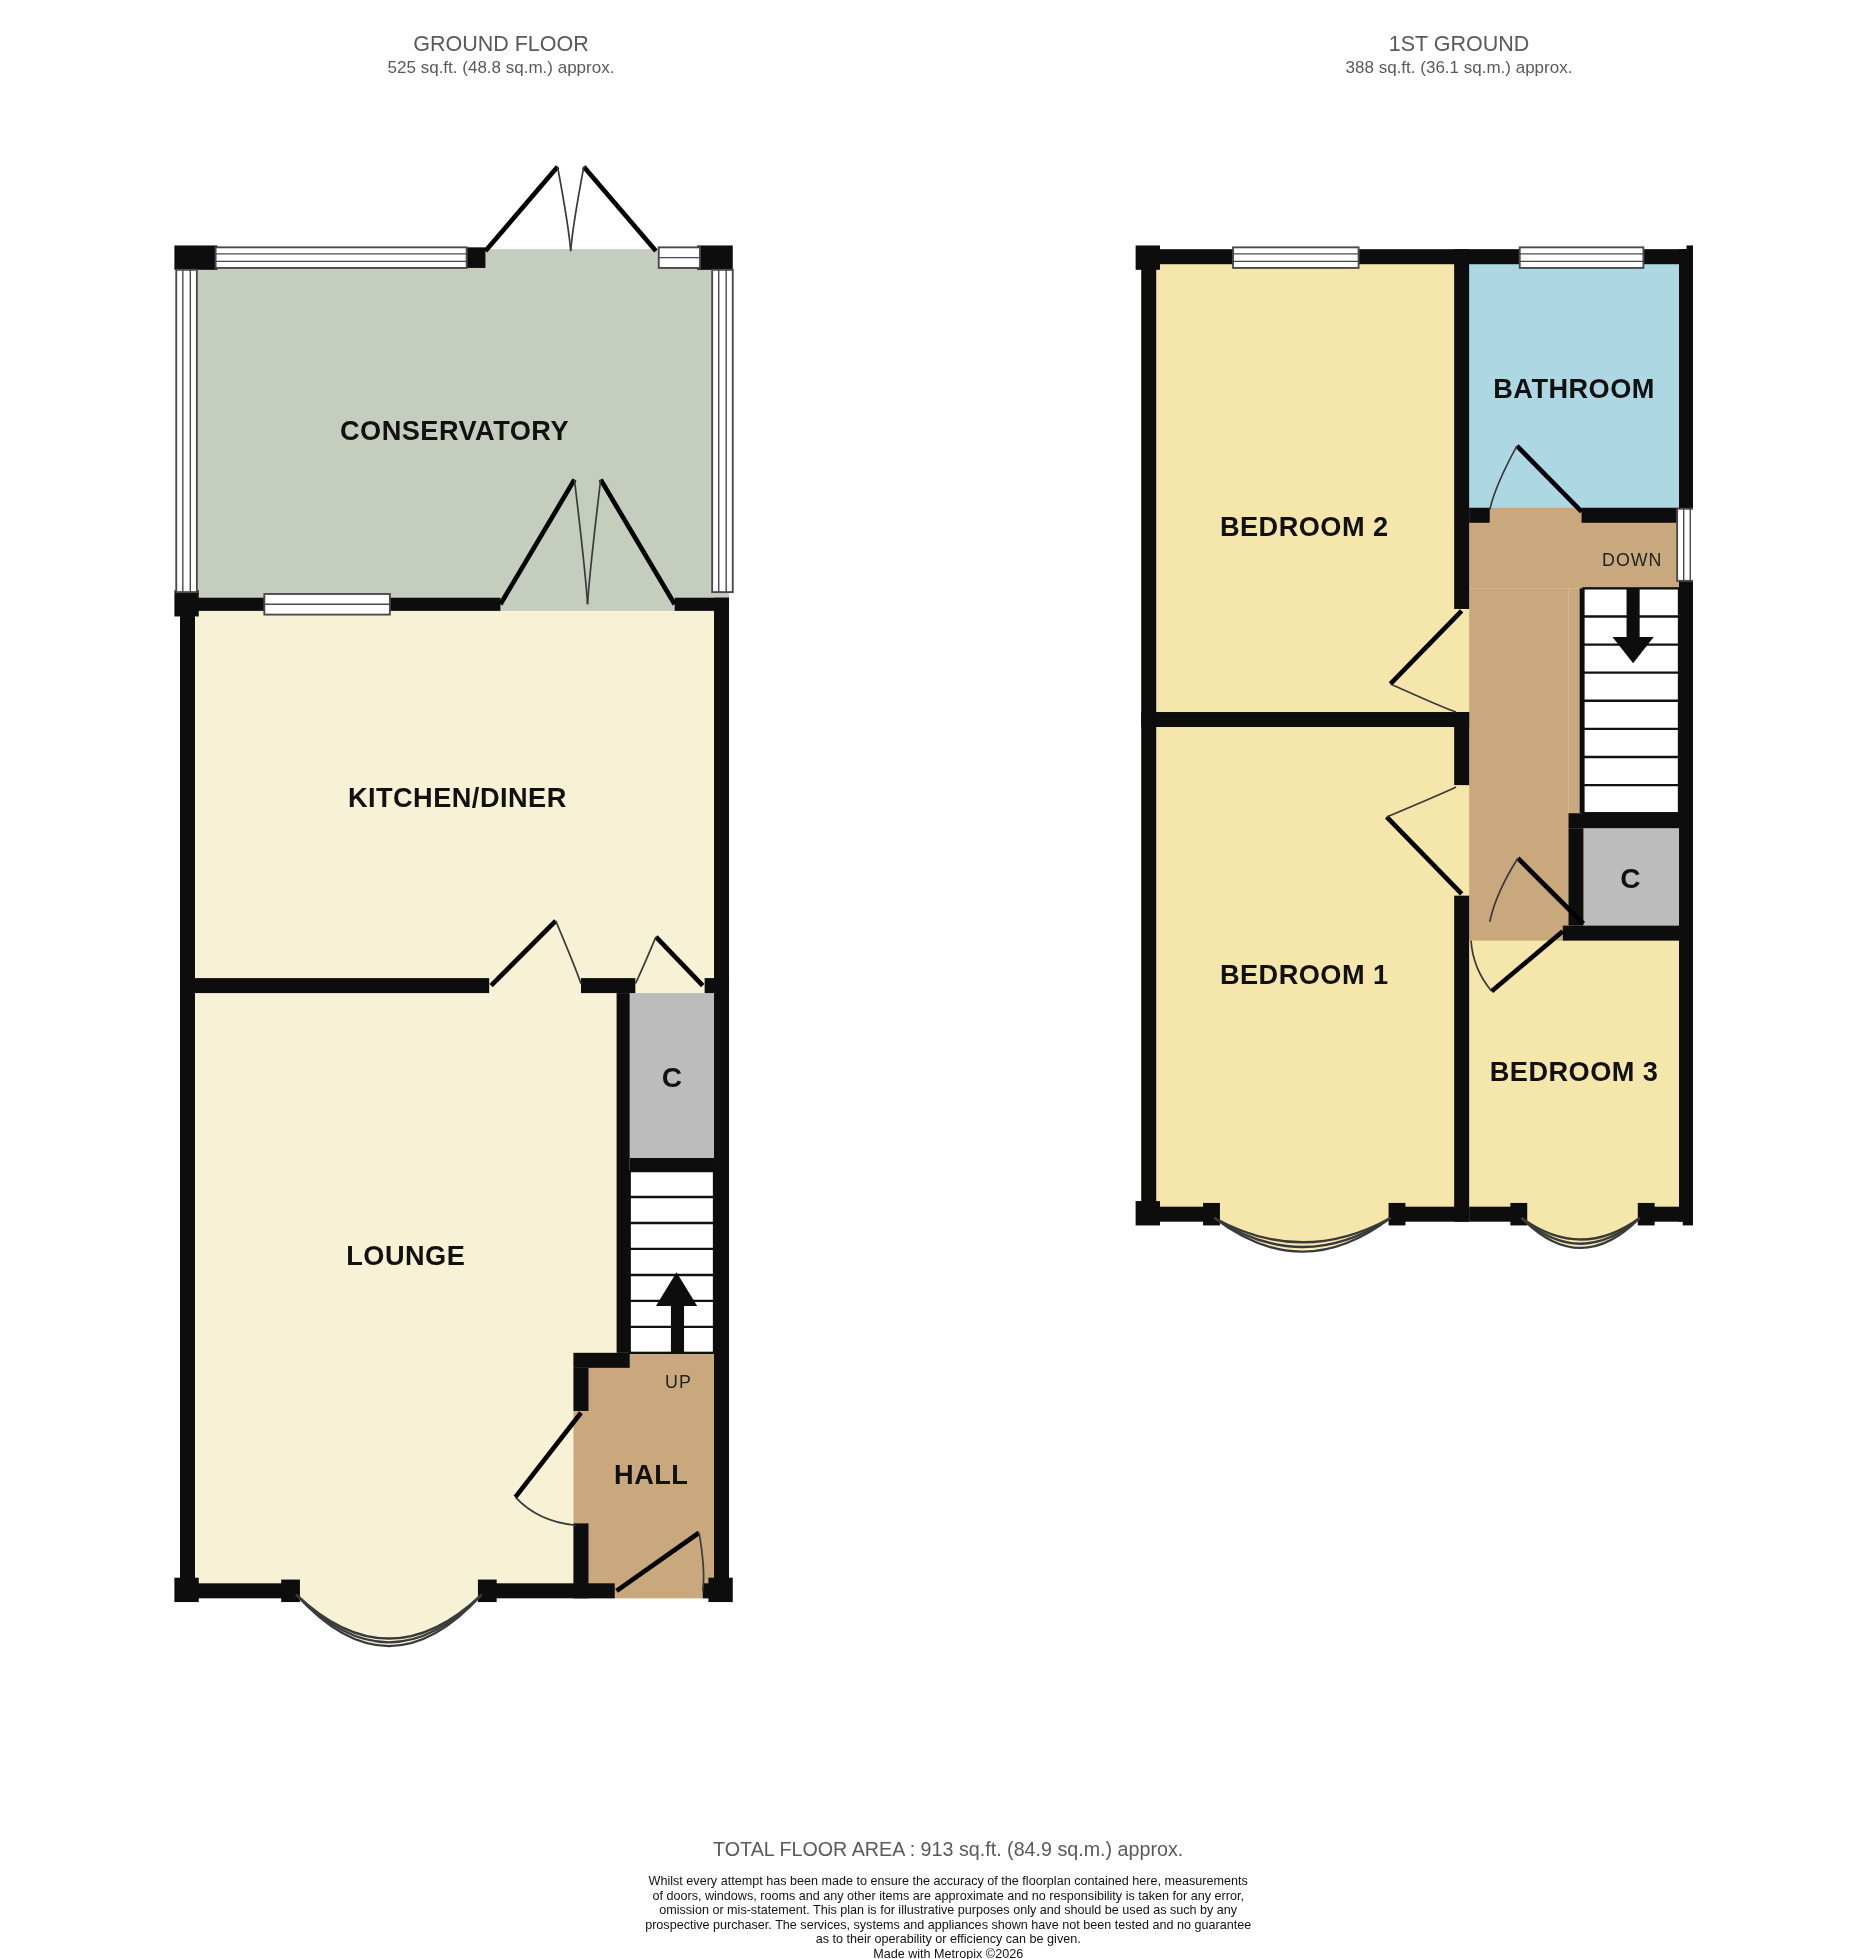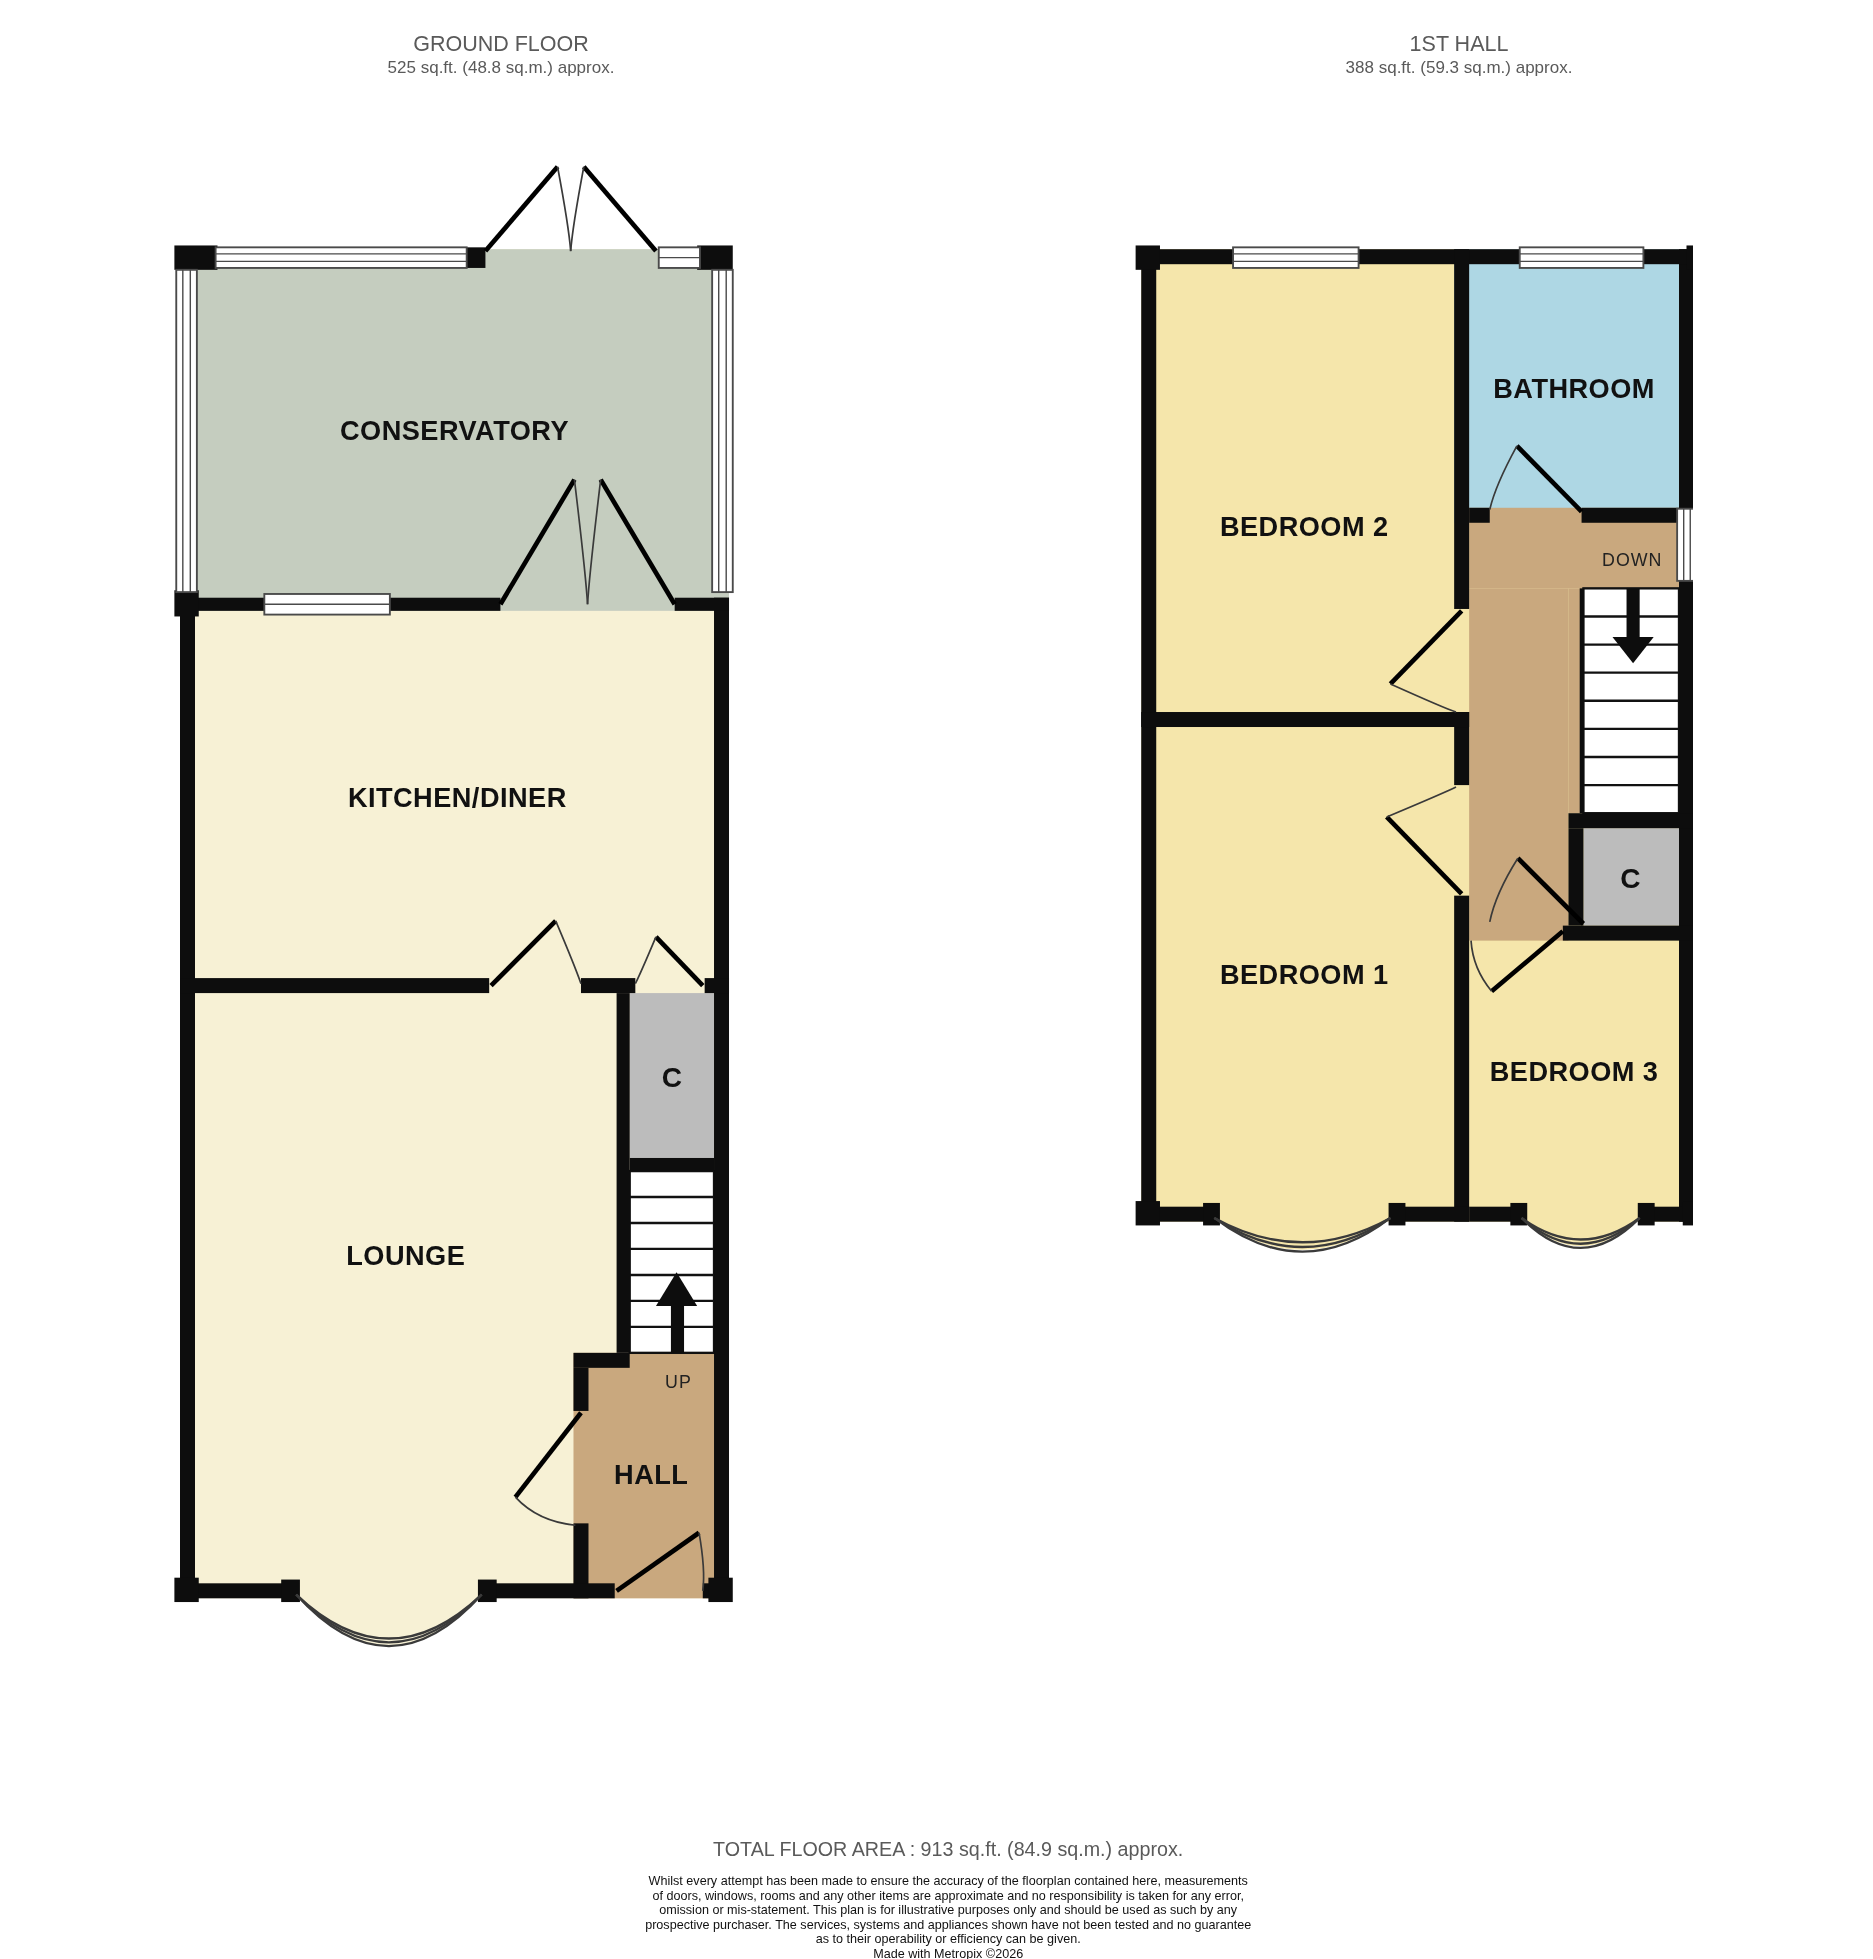--- a/index.html
+++ b/index.html
@@ -32,22 +32,22 @@
 <body>
 
 <div id="stage">
 
   <div class="hdr" style="left:220px;top:32px;width:562px;">
     <div class="t1">GROUND FLOOR</div>
     <div class="t2">525 sq.ft. (48.8 sq.m.) approx.</div>
   </div>
 
   <div class="hdr" style="left:1178px;top:32px;width:562px;">
-    <div class="t1">1ST HALL</div>
-    <div class="t2">388 sq.ft. (59.3 sq.m.) approx.</div>
+    <div class="t1">1ST GROUND</div>
+    <div class="t2">388 sq.ft. (36.1 sq.m.) approx.</div>
   </div>
 
   <svg id="planSvg" width="1874" height="1959" viewBox="0 0 2000 2091">
 
     <g>
 
       <g fill="#f7f1d5">
         <rect x="192" y="266" width="586" height="1440"></rect>
         <path d="M316,1690 L514,1690 L514,1702 Q415,1812 316,1702 Z"></path>
       </g>

